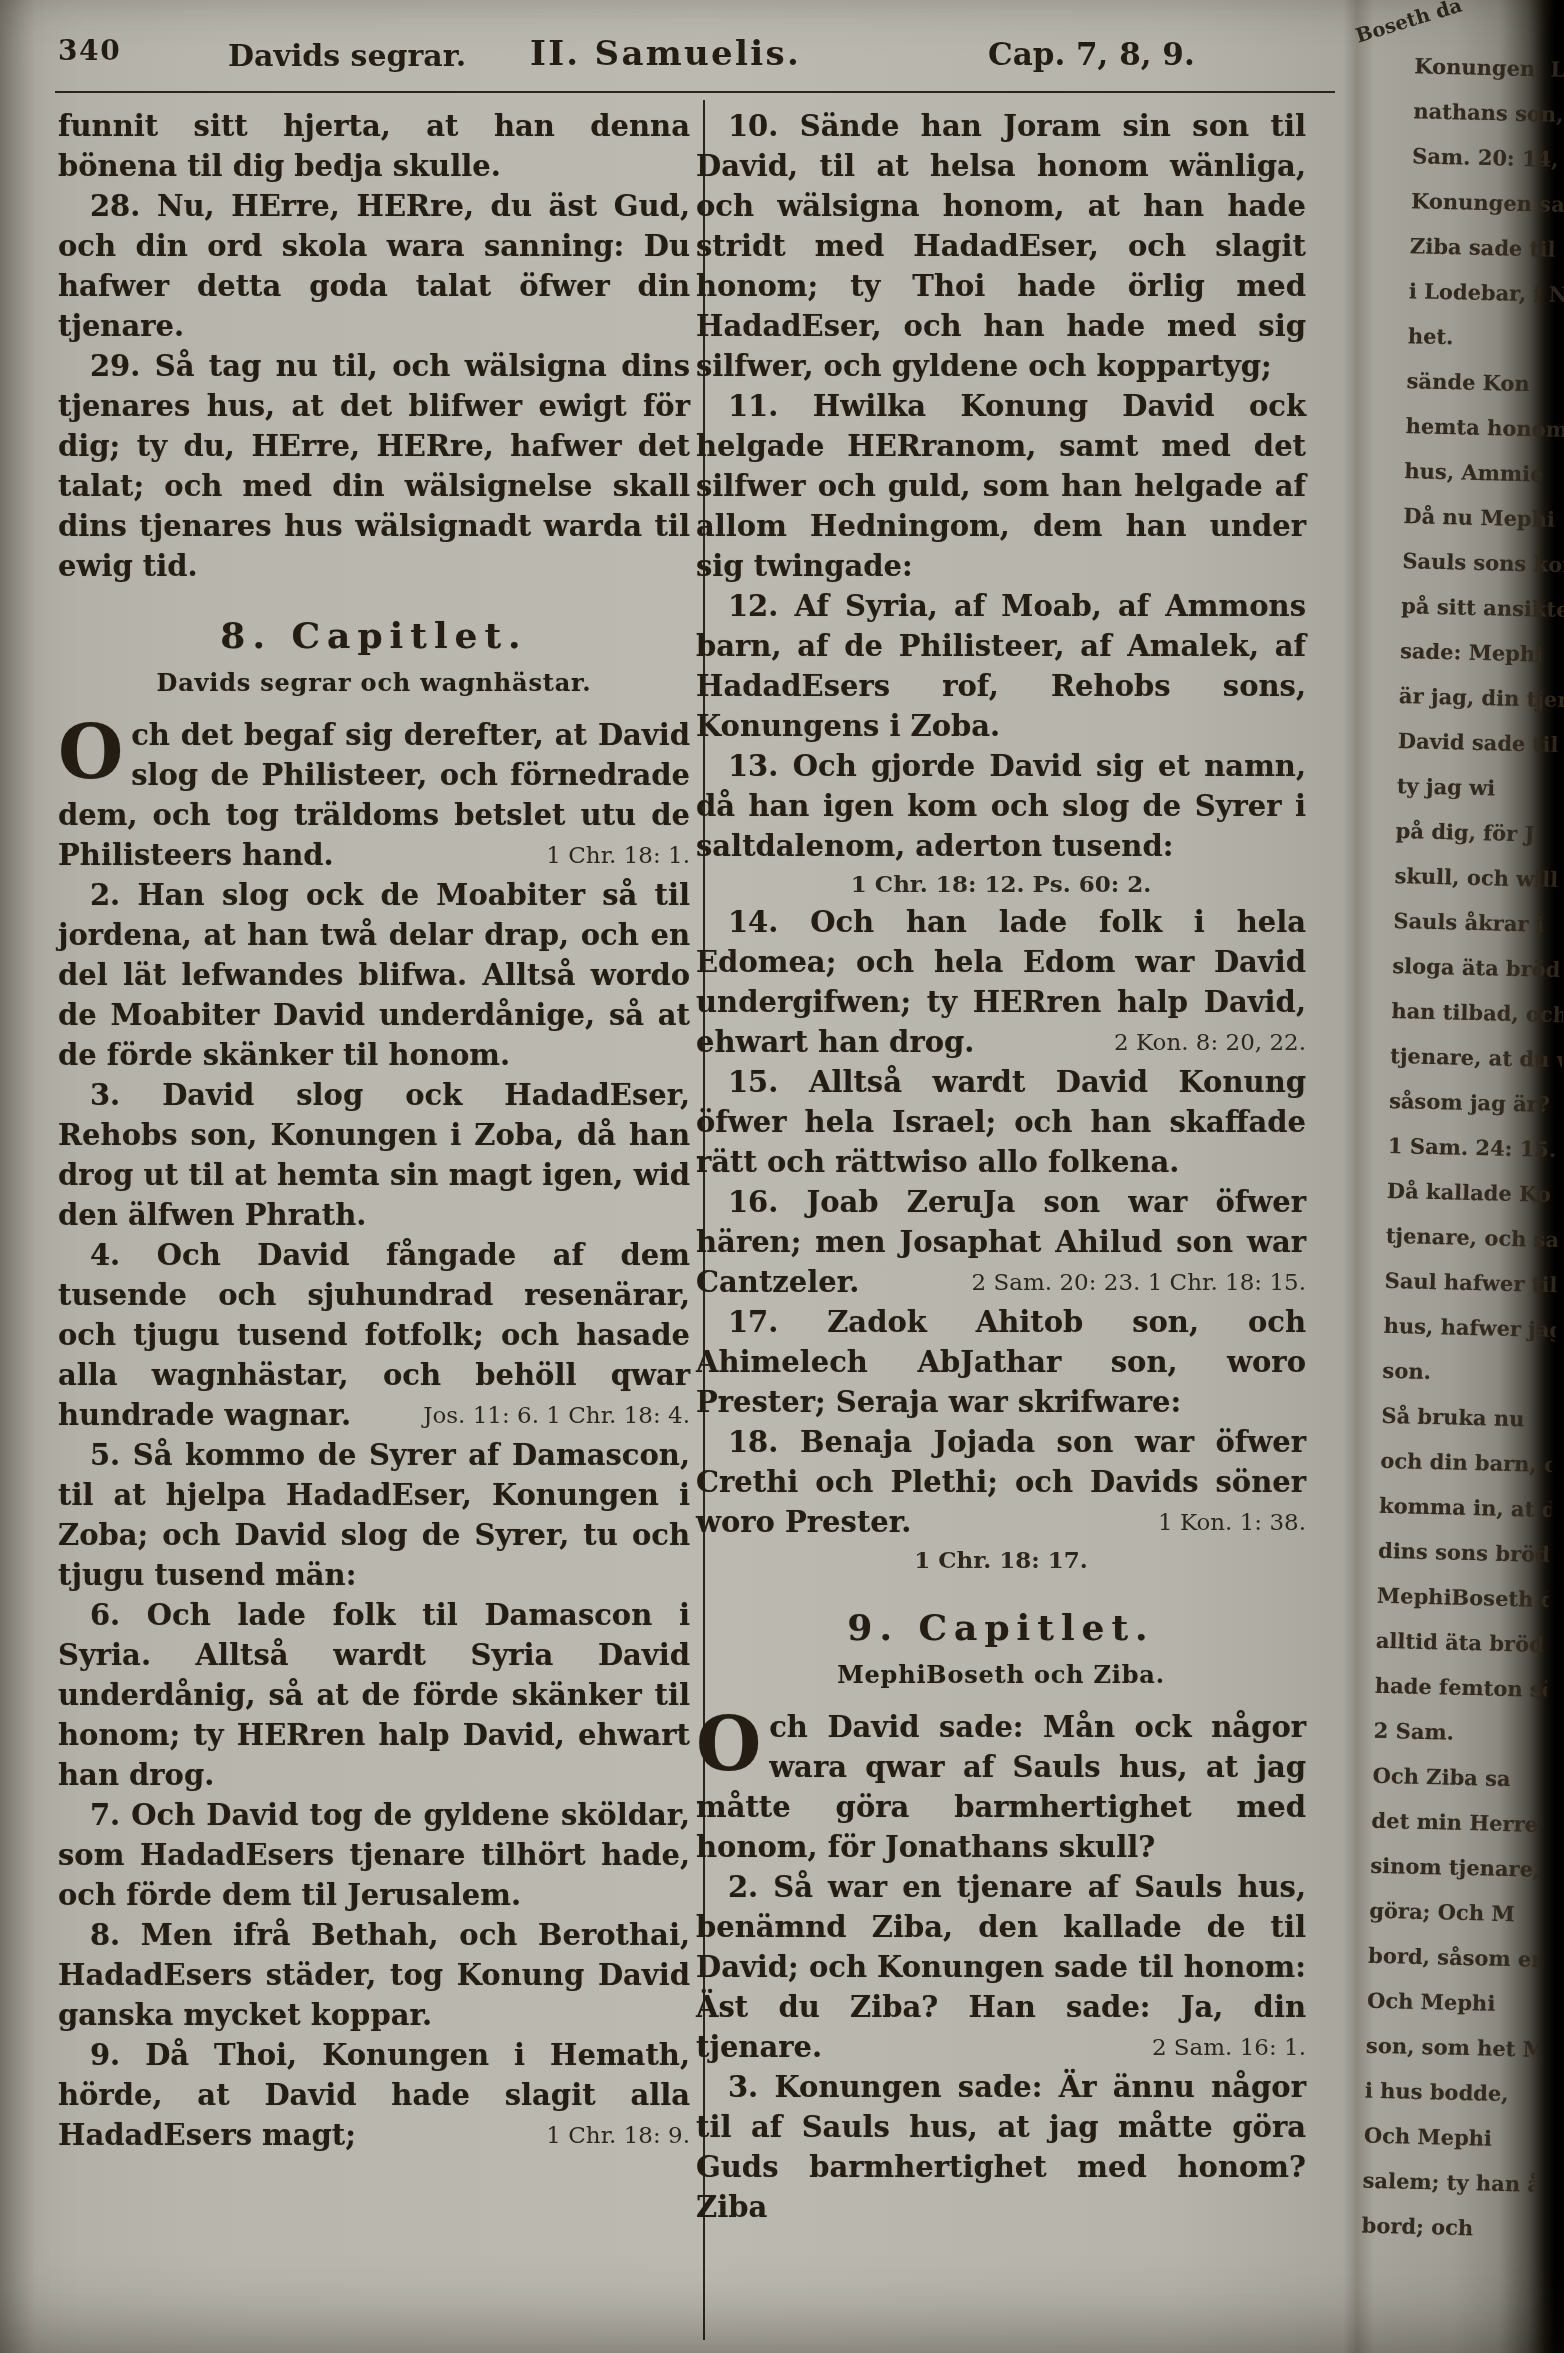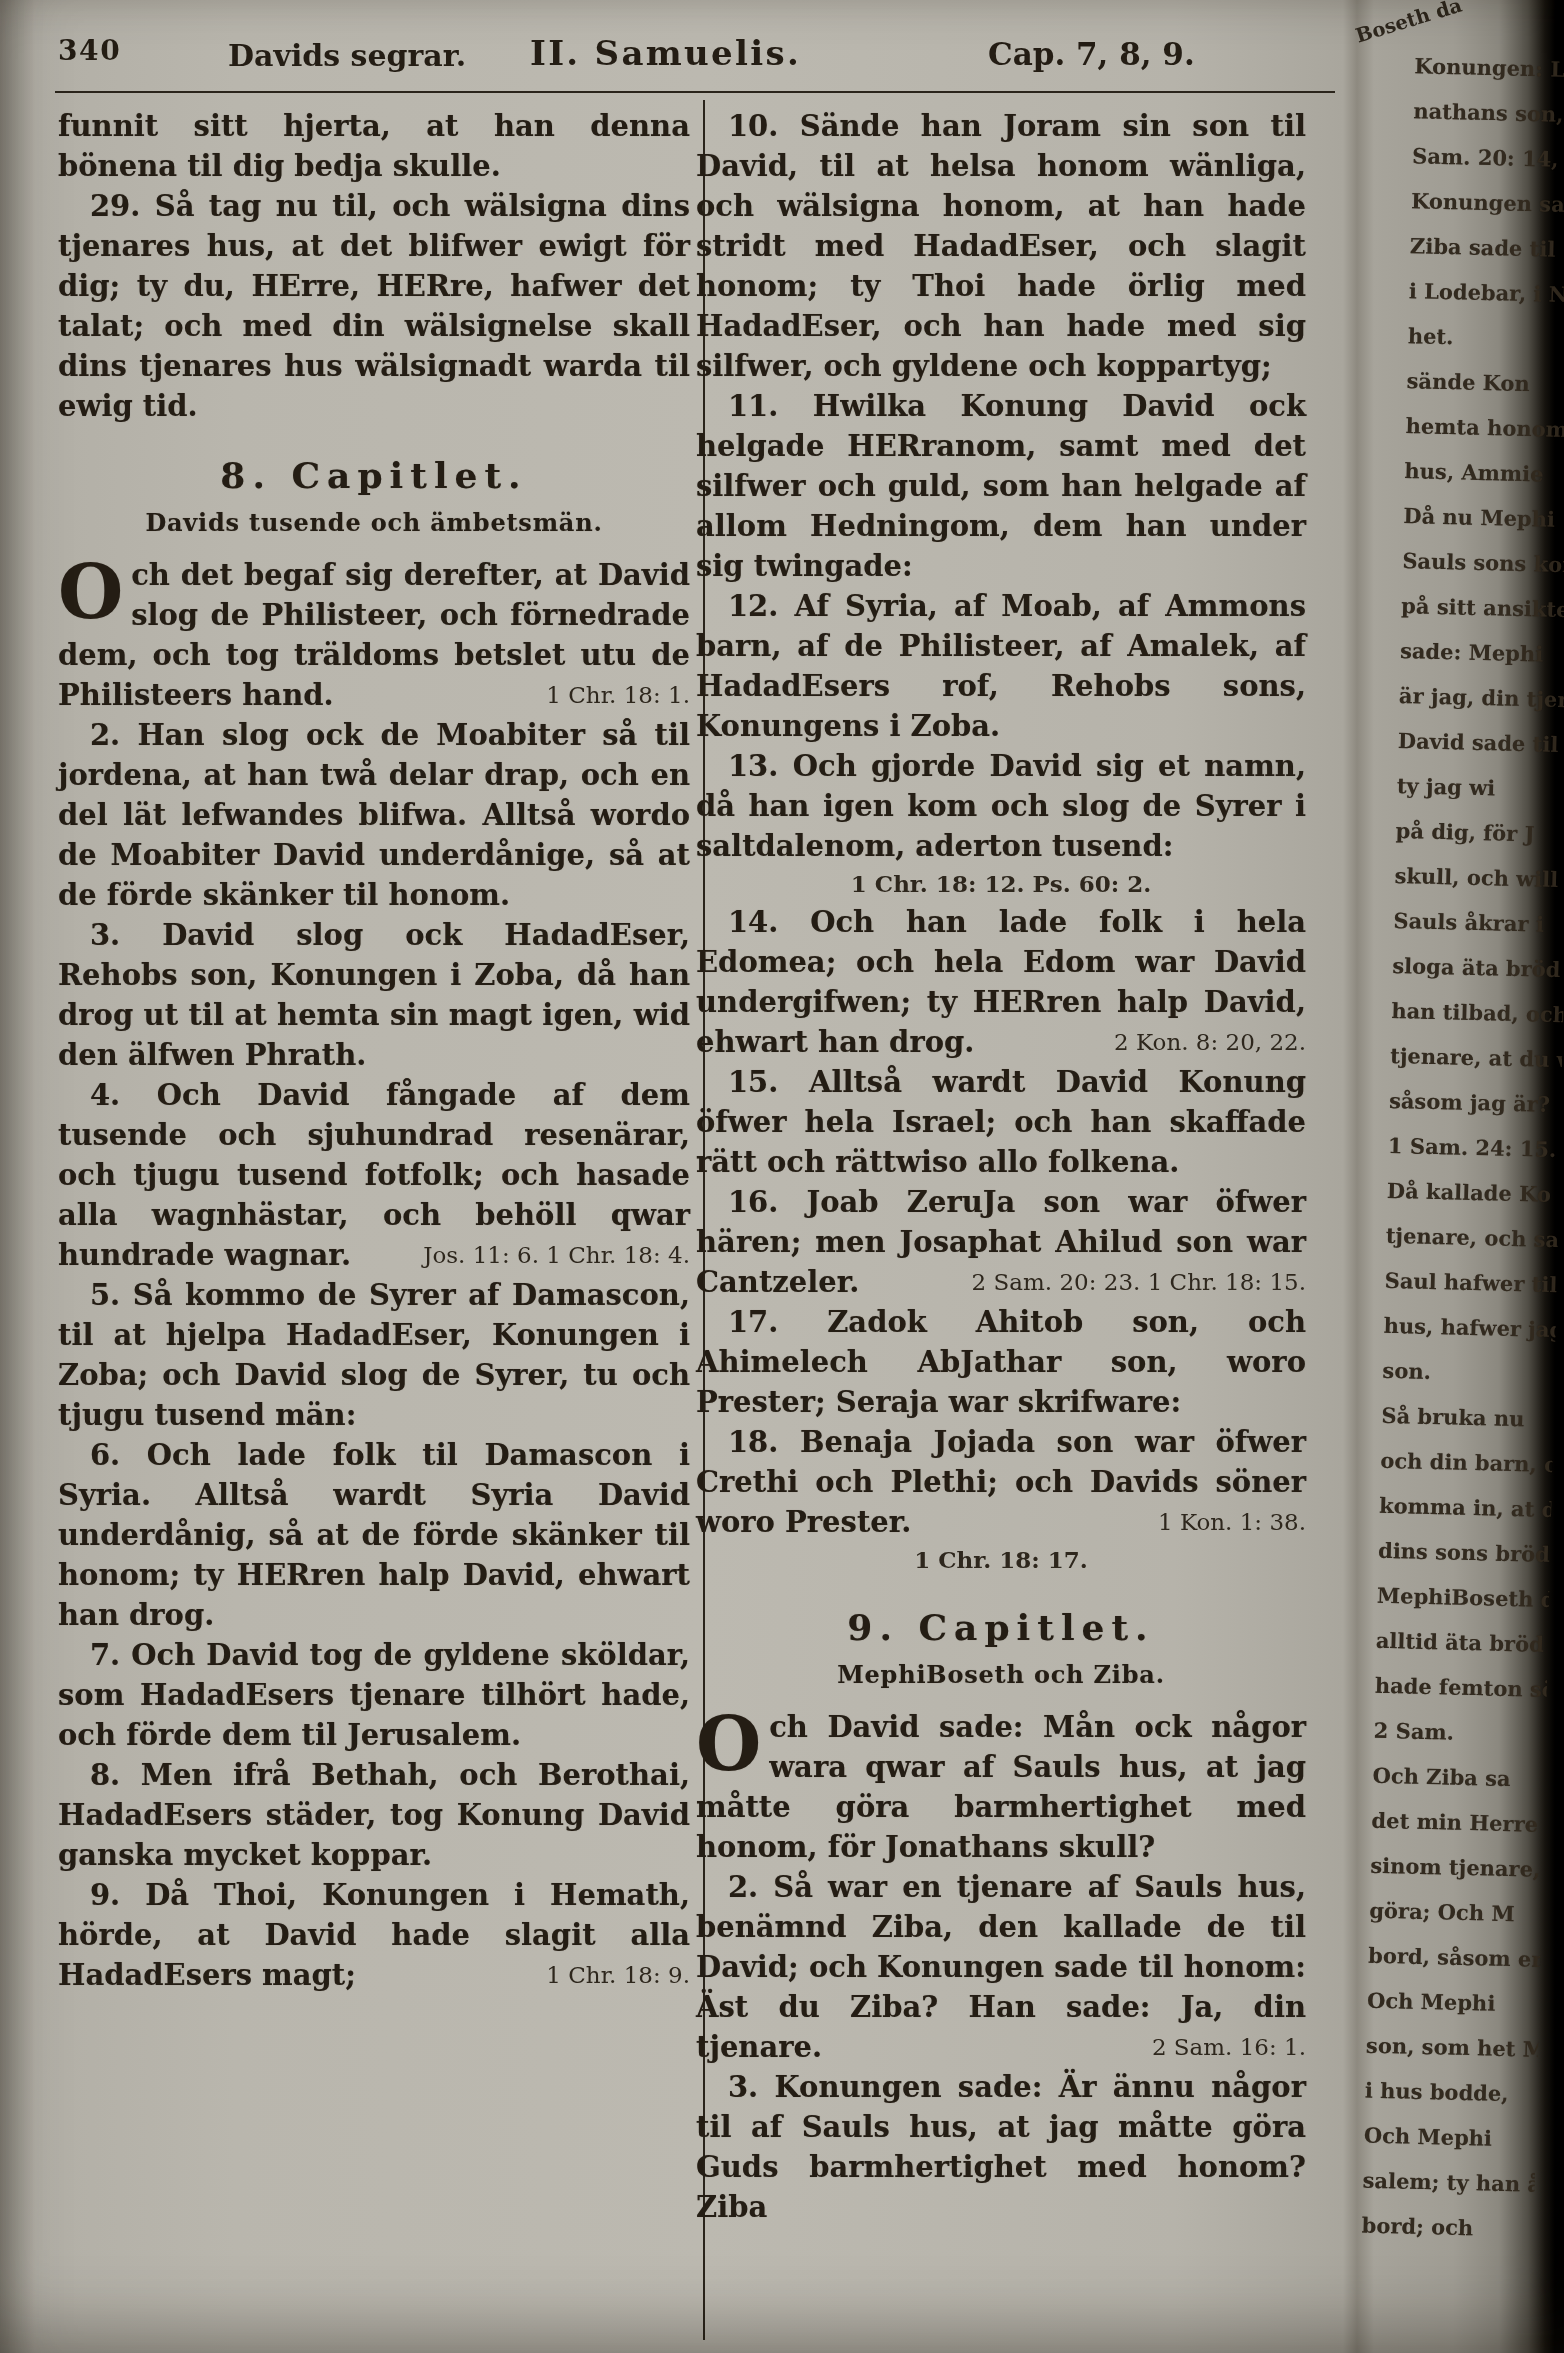--- a/index.html
+++ b/index.html
@@ -84,23 +84,24 @@
   <span class="pgnum">340</span>
   <span class="run-left">Davids segrar.</span>
   <span class="run-center">II. Samuelis.</span>
   <span class="run-right">Cap. 7, 8, 9.</span>
 
   <div class="rule"></div>
   <div class="divider"></div>
 
   <div id="col-left" class="col">
       <div class="para continuation">funnit sitt hjerta, at han denna bönena til dig bedja skulle.</div>
+      <div class="para verse">28. Nu, HErre, HERre, du äst Gud, och din ord skola wara sanning: Du hafwer detta goda talat öfwer din tjenare.</div>
       <div class="para verse">29. Så tag nu til, och wälsigna dins tjenares hus, at det blifwer ewigt för dig; ty du, HErre, HERre, hafwer det talat; och med din wälsignelse skall dins tjenares hus wälsignadt warda til ewig tid.</div>
       <div class="para chapter">8. Capitlet.</div>
-      <div class="para subtitle">Davids tusende och ämbetsmän.</div>
+      <div class="para subtitle">Davids segrar och wagnhästar.</div>
       <div class="para dropcap"><span class="initcap">O</span>ch det begaf sig derefter, at David slog de Philisteer, och förnedrade dem, och tog träldoms betslet utu de Philisteers hand.<span class="ref">1 Chr. 18: 1.</span></div>
       <div class="para verse">2. Han slog ock de Moabiter så til jordena, at han twå delar drap, och en del lät lefwandes blifwa. Alltså wordo de Moabiter David underdånige, så at de förde skänker til honom.</div>
       <div class="para verse">3. David slog ock HadadEser, Rehobs son, Konungen i Zoba, då han drog ut til at hemta sin magt igen, wid den älfwen Phrath.</div>
       <div class="para verse">4. Och David fångade af dem tusende och sjuhundrad resenärar, och tjugu tusend fotfolk; och hasade alla wagnhästar, och behöll qwar hundrade wagnar.<span class="ref">Jos. 11: 6. 1 Chr. 18: 4.</span></div>
       <div class="para verse">5. Så kommo de Syrer af Damascon, til at hjelpa HadadEser, Konungen i Zoba; och David slog de Syrer, tu och tjugu tusend män:</div>
       <div class="para verse">6. Och lade folk til Damascon i Syria. Alltså wardt Syria David underdånig, så at de förde skänker til honom; ty HERren halp David, ehwart han drog.</div>
       <div class="para verse">7. Och David tog de gyldene sköldar, som HadadEsers tjenare tilhört hade, och förde dem til Jerusalem.</div>
       <div class="para verse">8. Men ifrå Bethah, och Berothai, HadadEsers städer, tog Konung David ganska mycket koppar.</div>
       <div class="para verse">9. Då Thoi, Konungen i Hemath, hörde, at David hade slagit alla HadadEsers magt;<span class="ref">1 Chr. 18: 9.</span></div>
     </div>

